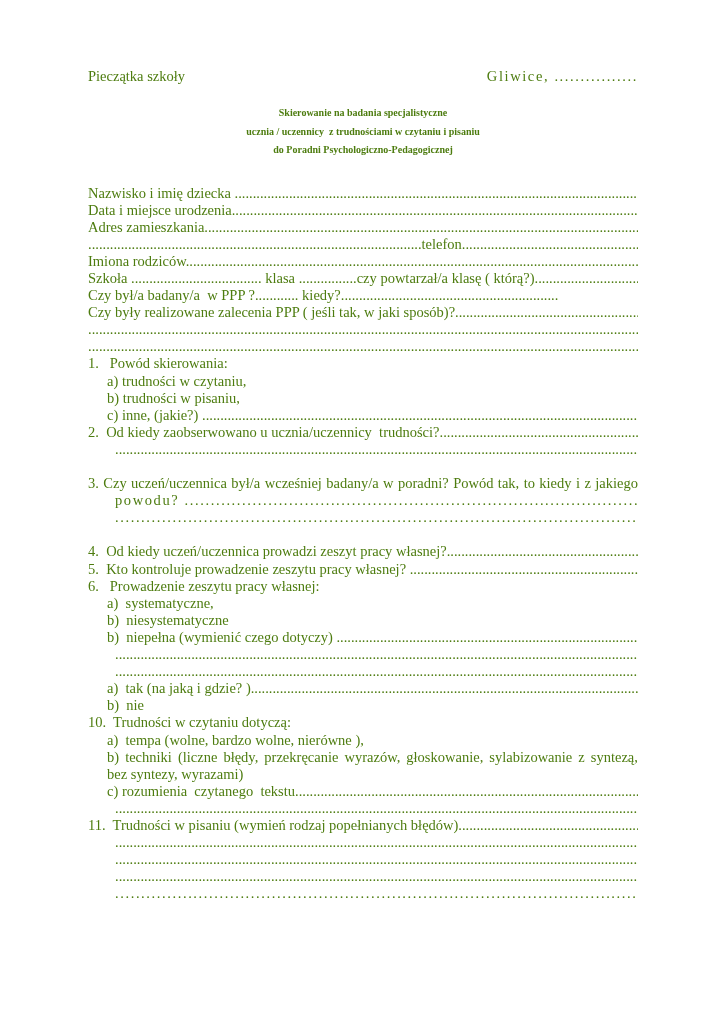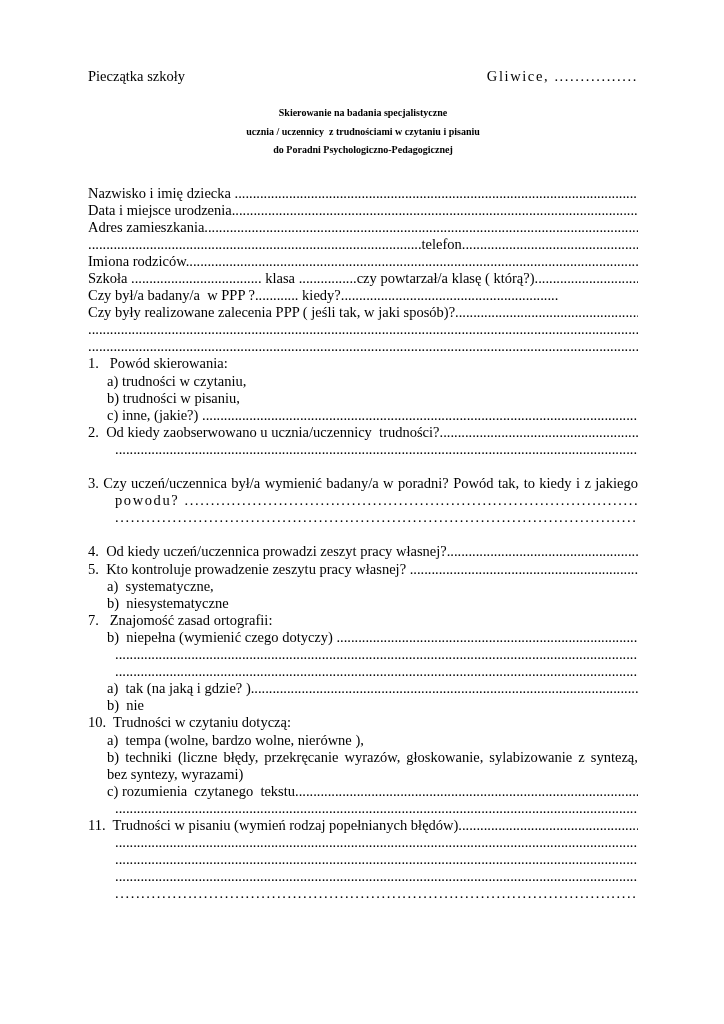--- a/index.html
+++ b/index.html
@@ -1,18 +1,18 @@
 <!DOCTYPE html>
 <html><head>
 <meta charset="utf-8">
 <style>
   html,body { margin:0; padding:0; background:#ffffff; }
   .page {
     position:relative; width:724px; height:1024px; background:#ffffff;
-    color:#000000; font-family:"Liberation Serif","DejaVu Serif",serif;
+    color:#4d7c0f; font-family:"Liberation Serif","DejaVu Serif",serif;
     font-size:14.5px; overflow:hidden;
   }
   .content { position:absolute; left:88px; top:68px; width:550px; }
   .hdr { display:flex; justify-content:space-between; height:17px; line-height:17px; white-space:pre; overflow:hidden; }
   .hdr .ell { letter-spacing:1.6px;font-family:Liberation Serif, serif; }
   .title { margin-top:19px; text-align:center; font-weight:bold; font-size:10px; }
   .title .tline { height:18.5px; line-height:18.5px; white-space:pre; }
   .body { margin-top:25px; }
   .row { height:17.1px; line-height:17.1px; white-space:pre; overflow:hidden; }
   .row.inda { padding-left:19px; }
@@ -54,40 +54,40 @@
         <div class="row inda">b) trudności w pisaniu,</div>
         <div class="row inda">c) inne, (jakie?) ................................................................................................................................................................</div>
         <div class="row">2.  Od kiedy zaobserwowano u ucznia/uczennicy  trudności?................................................................................................................................................................</div>
         <div class="row cont">................................................................................................................................................................</div>
         <div class="row blank"></div>
         <div class="row spread">
           <span>3.</span>
           <span>Czy</span>
           <span>uczeń/uczennica</span>
           <span>był/a</span>
-          <span>wymienić</span>
+          <span>wcześniej</span>
           <span>badany/a</span>
           <span>w</span>
           <span>poradni?</span>
           <span>Powód</span>
           <span>tak,</span>
           <span>to</span>
           <span>kiedy</span>
           <span>i</span>
           <span>z</span>
           <span>jakiego</span>
         </div>
         <div class="row cont ell">powodu? ................................................................................................................................................................</div>
         <div class="row cont ell">................................................................................................................................................................</div>
         <div class="row blank"></div>
         <div class="row">4.  Od kiedy uczeń/uczennica prowadzi zeszyt pracy własnej?................................................................................................................................................................</div>
         <div class="row">5.  Kto kontroluje prowadzenie zeszytu pracy własnej? ................................................................................................................................................................</div>
+        <div class="row">6.   Prowadzenie zeszytu pracy własnej:</div>
         <div class="row inda">a)  systematyczne,</div>
         <div class="row inda">b)  niesystematyczne</div>
-        <div class="row">7.   Znajomość zasad ortografii:</div>
         <div class="row inda">b)  niepełna (wymienić czego dotyczy) ................................................................................................................................................................</div>
         <div class="row cont">................................................................................................................................................................</div>
         <div class="row cont">................................................................................................................................................................</div>
         <div class="row inda">a)  tak (na jaką i gdzie? )................................................................................................................................................................</div>
         <div class="row inda">b)  nie</div>
         <div class="row">10.  Trudności w czytaniu dotyczą:</div>
         <div class="row inda">a)  tempa (wolne, bardzo wolne, nierówne ),</div>
         <div class="row inda spread">
           <span>b)</span>
           <span>techniki</span>

